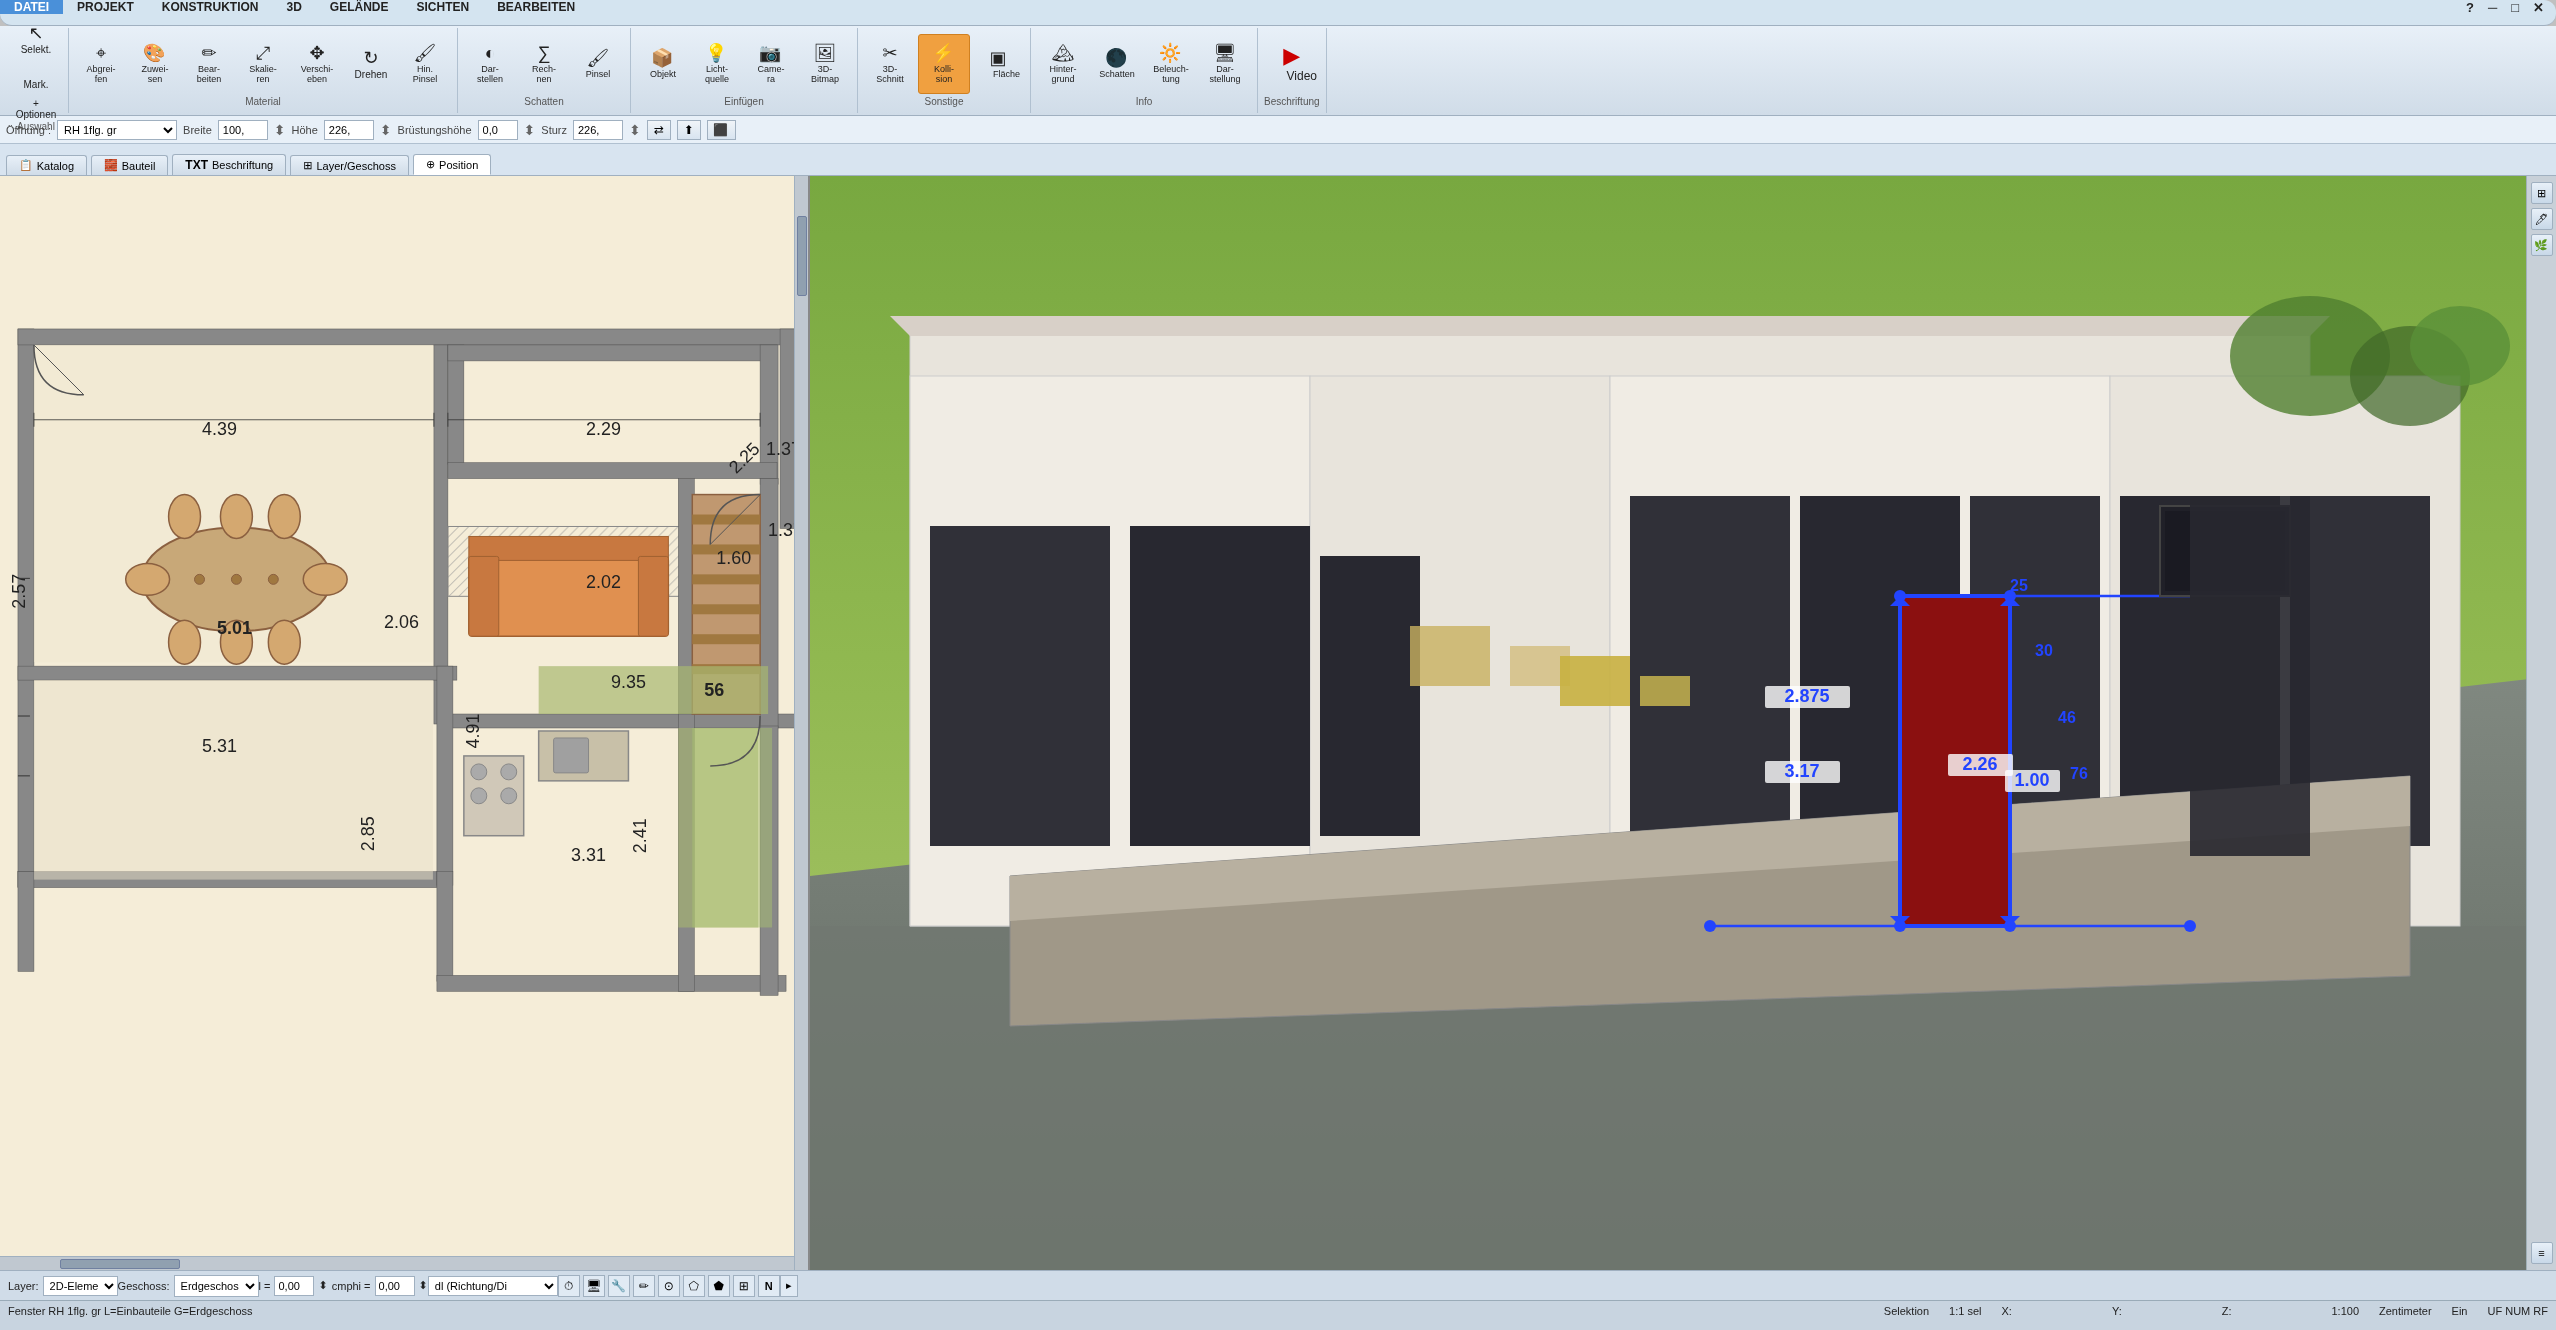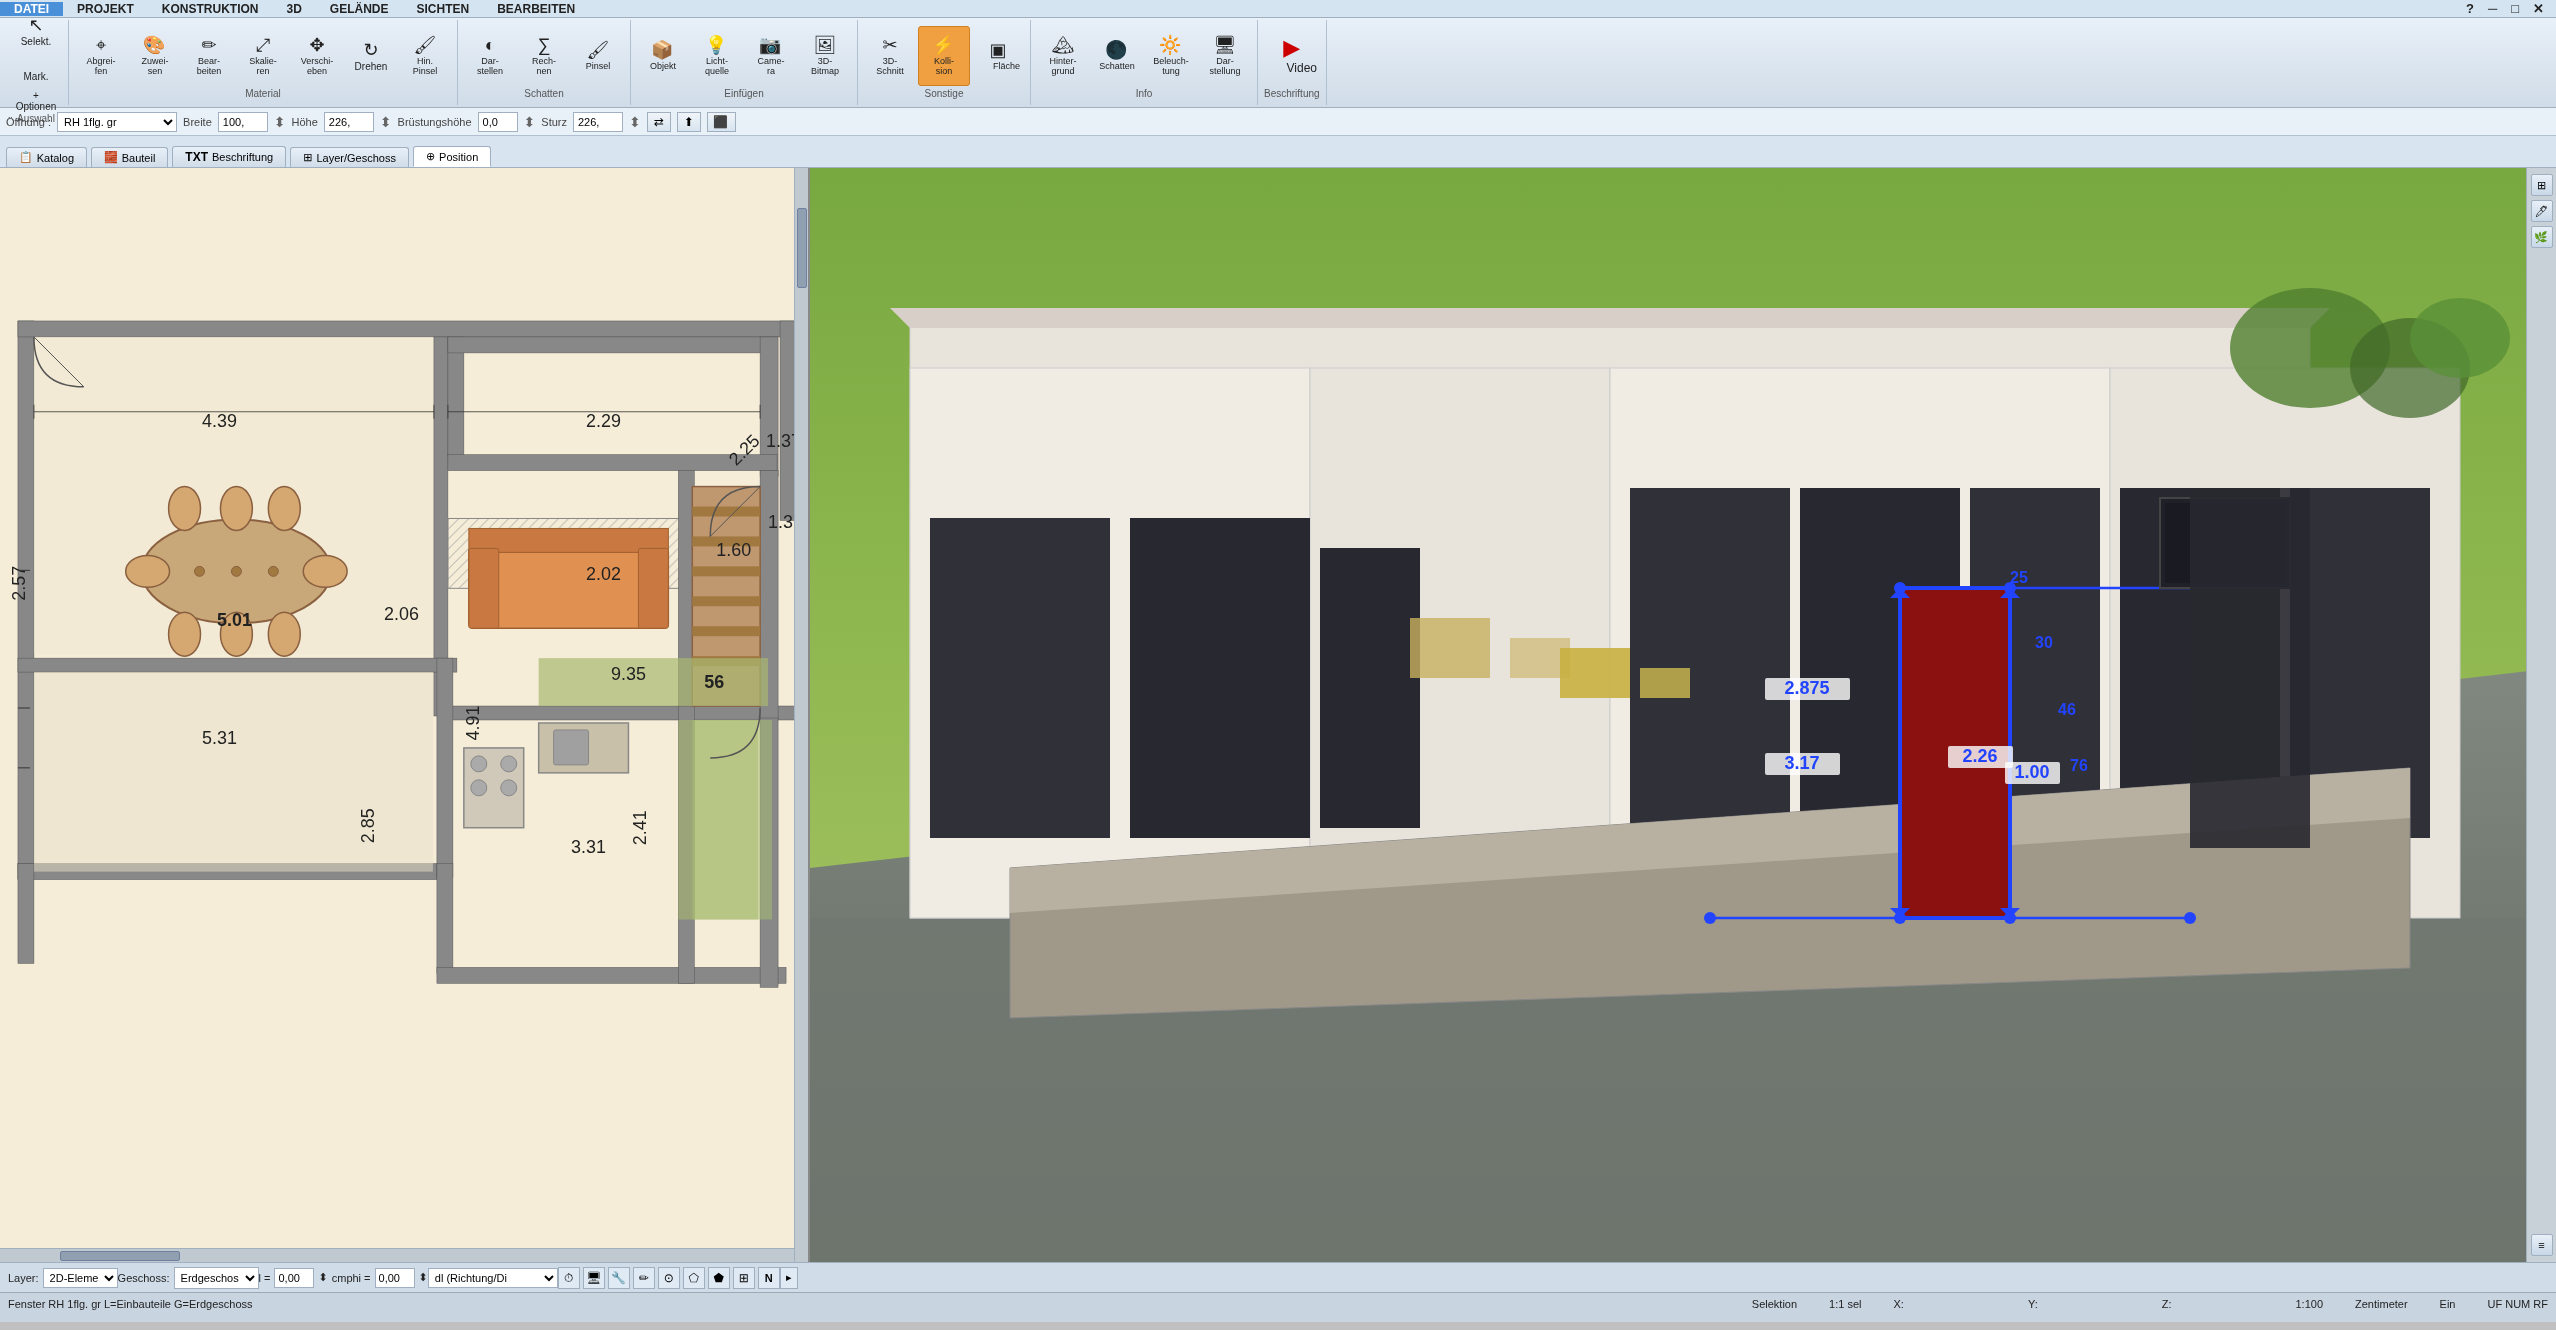--- a/index.html
+++ b/index.html
@@ -2,23 +2,24 @@
 <html><head>
   <meta charset="utf-8">
   <style>
     * { box-sizing: border-box; margin: 0; padding: 0; }
     body { font-family: Arial, sans-serif; font-size: 11px; background: #c0c0c0; overflow: hidden; width: 2556px; height: 1330px; }
 
     
     #menu-bar {
       display: flex;
       background: #d4e4f0;
-      height: 18px;
-      align-items: center;
+      height: 26px;
+      align-items: flex-start;
       border-bottom: 1px solid #a0b0c0;
+      border-radius: 12px;
     }
     .menu-item {
       padding: 0 14px;
       display: flex;
       align-items: center;
       cursor: pointer;
       font-size: 12px;
       font-weight: bold;
       color: #222;
     }
@@ -206,24 +207,24 @@
       background: white;
       padding: 0 2px;
     }
     .status-segment { display: flex; align-items: center; gap: 4px; }
 
     
     #info-bar {
       display: flex;
       background: #c8d4e0;
       border-top: 1px solid #9aabb8;
-      padding: 12px 8px;
-      align-items: flex-end;
+      padding: 4px 8px;
+      align-items: flex-start;
       height: 30px;
-      gap: 32px;
+      gap: 20px;
       font-size: 11px;
       color: #222;
     }
 
     
     .scene-3d {
       width: 100%;
       height: 100%;
       position: absolute;
       top: 0; left: 0;

